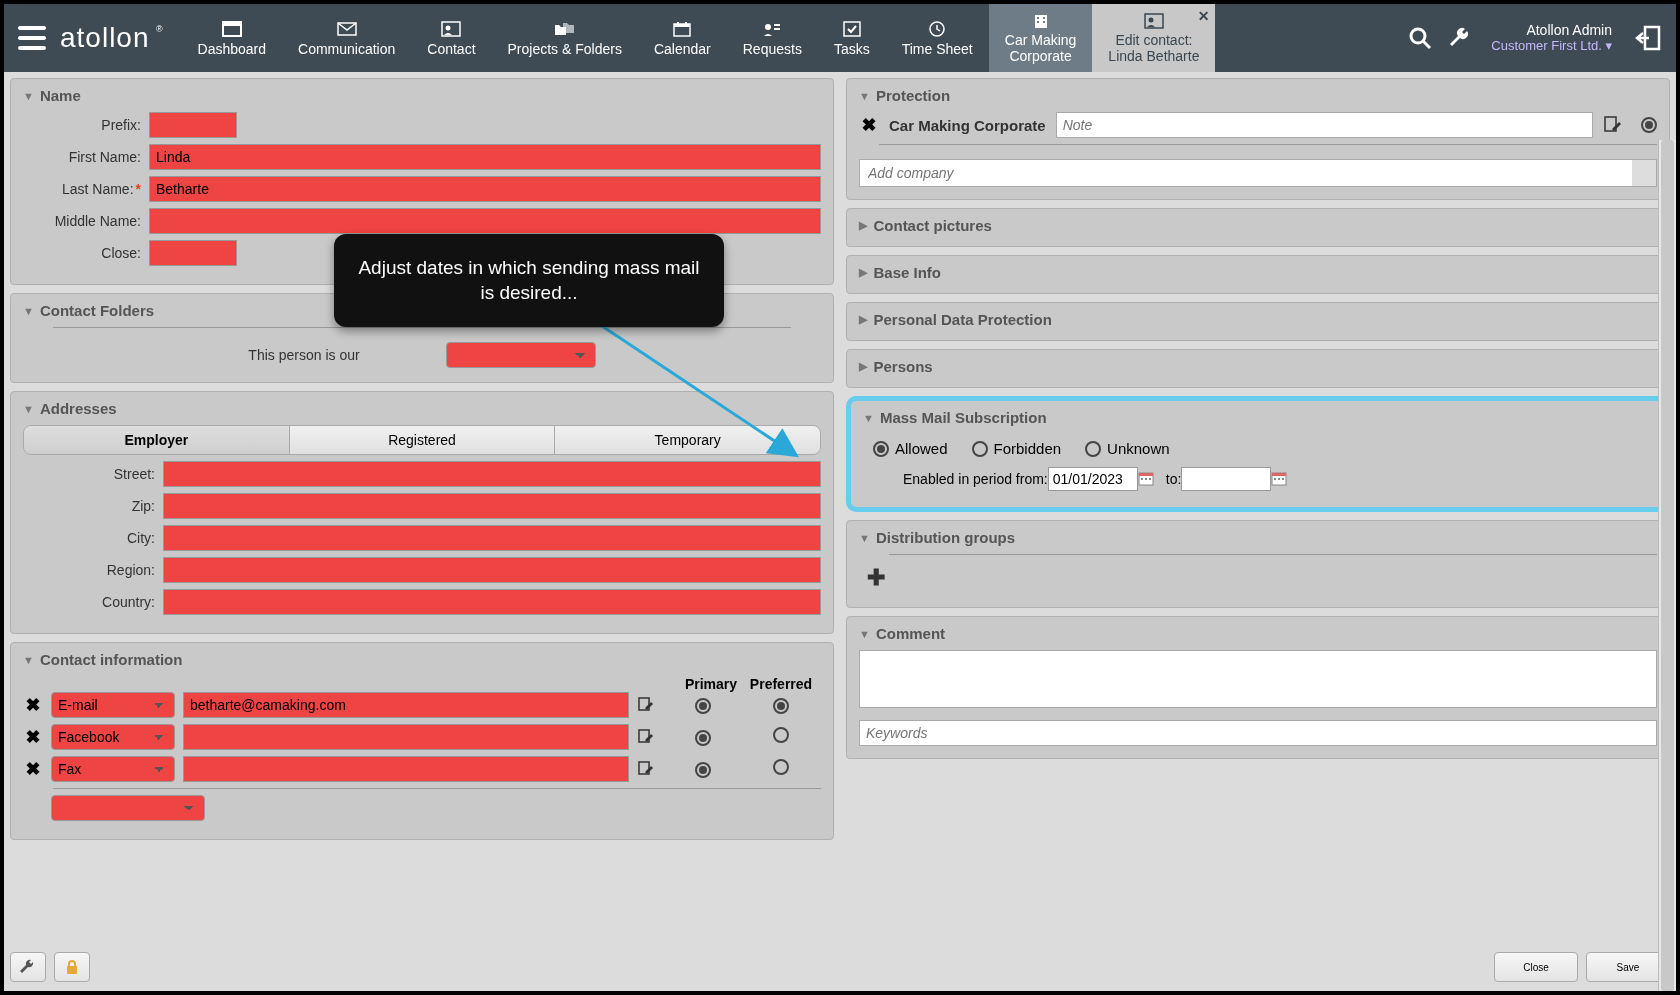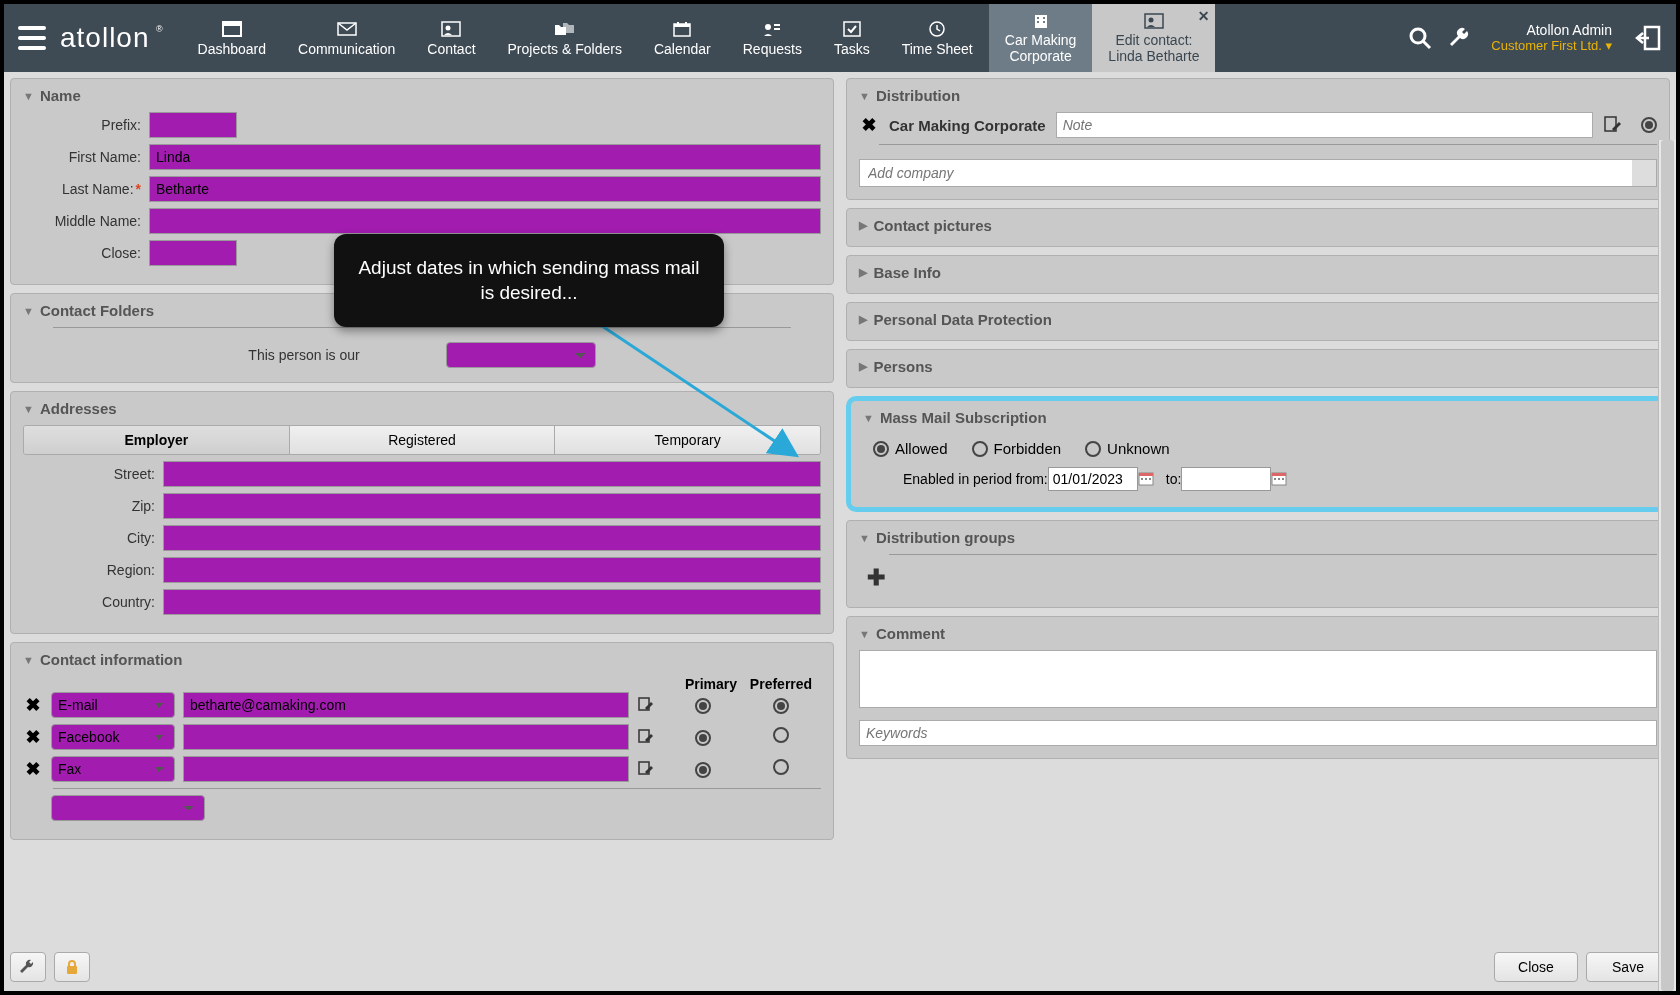--- a/index.html
+++ b/index.html
@@ -15,44 +15,44 @@
 .nav-item { display: flex; flex-direction: column; align-items: center; justify-content: center; padding: 6px 16px; cursor: pointer; font-size: 14px; color: #fff; position: relative; gap: 3px; }
 .nav-item-active { background: #6d7c87; }
 .nav-item-edit { background: #c8c8c8; color: #3a4751; position: relative; }
 .nav-item-edit .close-x { position: absolute; top: 4px; right: 6px; font-weight: bold; font-size: 14px; cursor: pointer; }
 .nav-icon-box { width: 22px; height: 18px; display: flex; align-items: center; justify-content: center; color: #fff; }
 .nav-stack { line-height: 1.1; text-align: center; }
 .topbar-right { margin-left: auto; display: flex; align-items: center; height: 100%; gap: 10px; padding-right: 8px; }
 .top-icon { width: 30px; height: 30px; display: flex; align-items: center; justify-content: center; cursor: pointer; color: #fff; }
 .user-block { text-align: right; line-height: 1.1; padding: 0 6px; cursor: pointer; }
 .user-block .u1 { font-size: 14px; }
-.user-block .u2 { font-size: 13px; color: #eab308; }
+.user-block .u2 { font-size: 13px; color: #c4b5fd; }
 .logout-icon { width: 40px; height: 40px; }
 
 
 .workarea { position: absolute; top: 68px; bottom: 0; left: 0; right: 0; background: #dcdcdc; display: flex; }
 .column { flex: 1; padding: 6px; overflow-y: auto; }
 .panel { background: #c9c9c9; border: 1px solid #b0b0b0; border-radius: 4px; margin-bottom: 8px; padding: 8px 12px 12px; }
 .panel-header { display: flex; align-items: center; gap: 6px; color: #555; font-weight: 600; font-size: 15px; margin-bottom: 8px; }
 .collapse-tri { font-size: 11px; color: #777; }
 
 
 .frow { display: flex; align-items: center; margin-bottom: 6px; }
 .flabel { width: 126px; text-align: right; padding-right: 8px; font-size: 14px; color: #333; }
 .required-star { color: #d42; font-weight: bold; margin-left: 2px; }
-.finput, .fselect { height: 26px; border: 1px solid #999; background: #a21caf; font-size: 14px; padding: 2px 6px; }
+.finput, .fselect { height: 26px; border: 1px solid #999; background: #ef4444; font-size: 14px; padding: 2px 6px; }
 .finput-long { flex: 1; }
 .finput-short { width: 88px; }
 .fselect { width: 150px; appearance: none; background-image: linear-gradient(45deg, transparent 50%, #555 50%), linear-gradient(135deg, #555 50%, transparent 50%); background-position: calc(100% - 15px) 10px, calc(100% - 10px) 10px; background-size: 5px 5px; background-repeat: no-repeat; border-radius: 4px; }
 
 
 .person-row { display: flex; align-items: center; font-size: 14px; color: #333; gap: 86px; padding: 2px 10px; justify-content: center; }
 
 
-.addr-tabs { display: flex; border: 1px solid #aaa; border-radius: 3px; overflow: hidden; margin-bottom: 6px; }
+.addr-tabs { display: flex; border: 1px solid #aaa; border-radius: 8px; overflow: hidden; margin-bottom: 6px; }
 .addr-tab { flex: 1; text-align: center; padding: 6px 0; font-size: 14px; background: linear-gradient(#f0f0f0,#e0e0e0); cursor: pointer; border-right: 1px solid #aaa; }
 .addr-tab:last-child { border-right: none; }
 .addr-tab.active { background: linear-gradient(#dedede,#cfcfcf); font-weight: 600; }
 
 
 .ci-headrow { display: flex; font-weight: 600; font-size: 14px; }
 .ci-row { display: flex; align-items: center; gap: 8px; margin-bottom: 6px; }
 .ci-del { width: 20px; text-align: center; cursor: pointer; font-weight: bold; font-size: 18px; }
 .ci-type { width: 124px; }
 .ci-val { flex: 1; }
@@ -76,21 +76,21 @@
 
 .plus-btn { font-size: 22px; font-weight: bold; color: #333; cursor: pointer; padding: 4px 8px; }
 
 .comment-ta { width: 100%; height: 58px; border: 1px solid #aaa; background: #fff; resize: none; padding: 4px; }
 .keywords-input { width: 100%; height: 26px; border: 1px solid #aaa; background: #fff; padding: 2px 6px; margin-top: 8px; font-style: italic; font-size: 14px; color: #888; }
 
 
 .footerbar { position: absolute; left: 6px; right: 6px; bottom: 6px; height: 36px; display: flex; align-items: center; gap: 8px; }
 .footer-btn { height: 30px; border: 1px solid #aaa; border-radius: 4px; background: linear-gradient(#f6f6f6,#e4e4e4); cursor: pointer; display: flex; align-items: center; justify-content: center; }
 .footer-btn.small { width: 36px; }
-.footer-btn.wide { width: 84px; font-size: 14px; }
+.footer-btn.wide { width: 84px; font-size: 10px; }
 .footer-spacer { flex: 1; }
 
 
 .callout { position: absolute; top: 230px; left: 330px; width: 390px; background: #111; color: #fff; border-radius: 12px; padding: 22px 24px; font-size: 19px; text-align: center; line-height: 1.3; box-shadow: 0 4px 10px rgba(0,0,0,.4); z-index: 50; }
 .callout-arrow { position: absolute; top: 300px; left: 570px; width: 240px; height: 160px; z-index: 49; pointer-events: none; }
 
 
 .scrolltrack { position: absolute; right: 0; top: 68px; bottom: 0; width: 18px; background: #e8e8e8; border-left: 1px solid #bbb; }
 .scrolltrack .thumb { position: absolute; top: 0; left: 2px; right: 2px; height: 100%; background: #c8c8c8; border-radius: 3px; }
 
@@ -371,21 +371,21 @@
         <div style="width:20px"></div>
         <select class="fselect" style="width:154px"></select>
       </div>
     </div>
   </div>
 
   <div class="column" style="padding-bottom:50px">
     <div class="panel">
       <div class="panel-header">
           <span class="collapse-tri">▼</span>
-          <span>Distribution</span>
+          <span>Protection</span>
         </div>
       <div class="emp-row">
         <div class="ci-del">✖</div>
         <div class="emp-name">Car Making Corporate</div>
         <input class="note-input" placeholder="Note" style="">
         <div class="ci-edit">
             <svg width="20" height="20" viewBox="0 0 20 20">
               <rect x="2" y="2" width="11" height="14" fill="none" stroke="#333" stroke-width="1.5"></rect>
               <path d="M11 16 L18 9 L16 7 L9 14 Z" fill="#333"></path>
             </svg>

